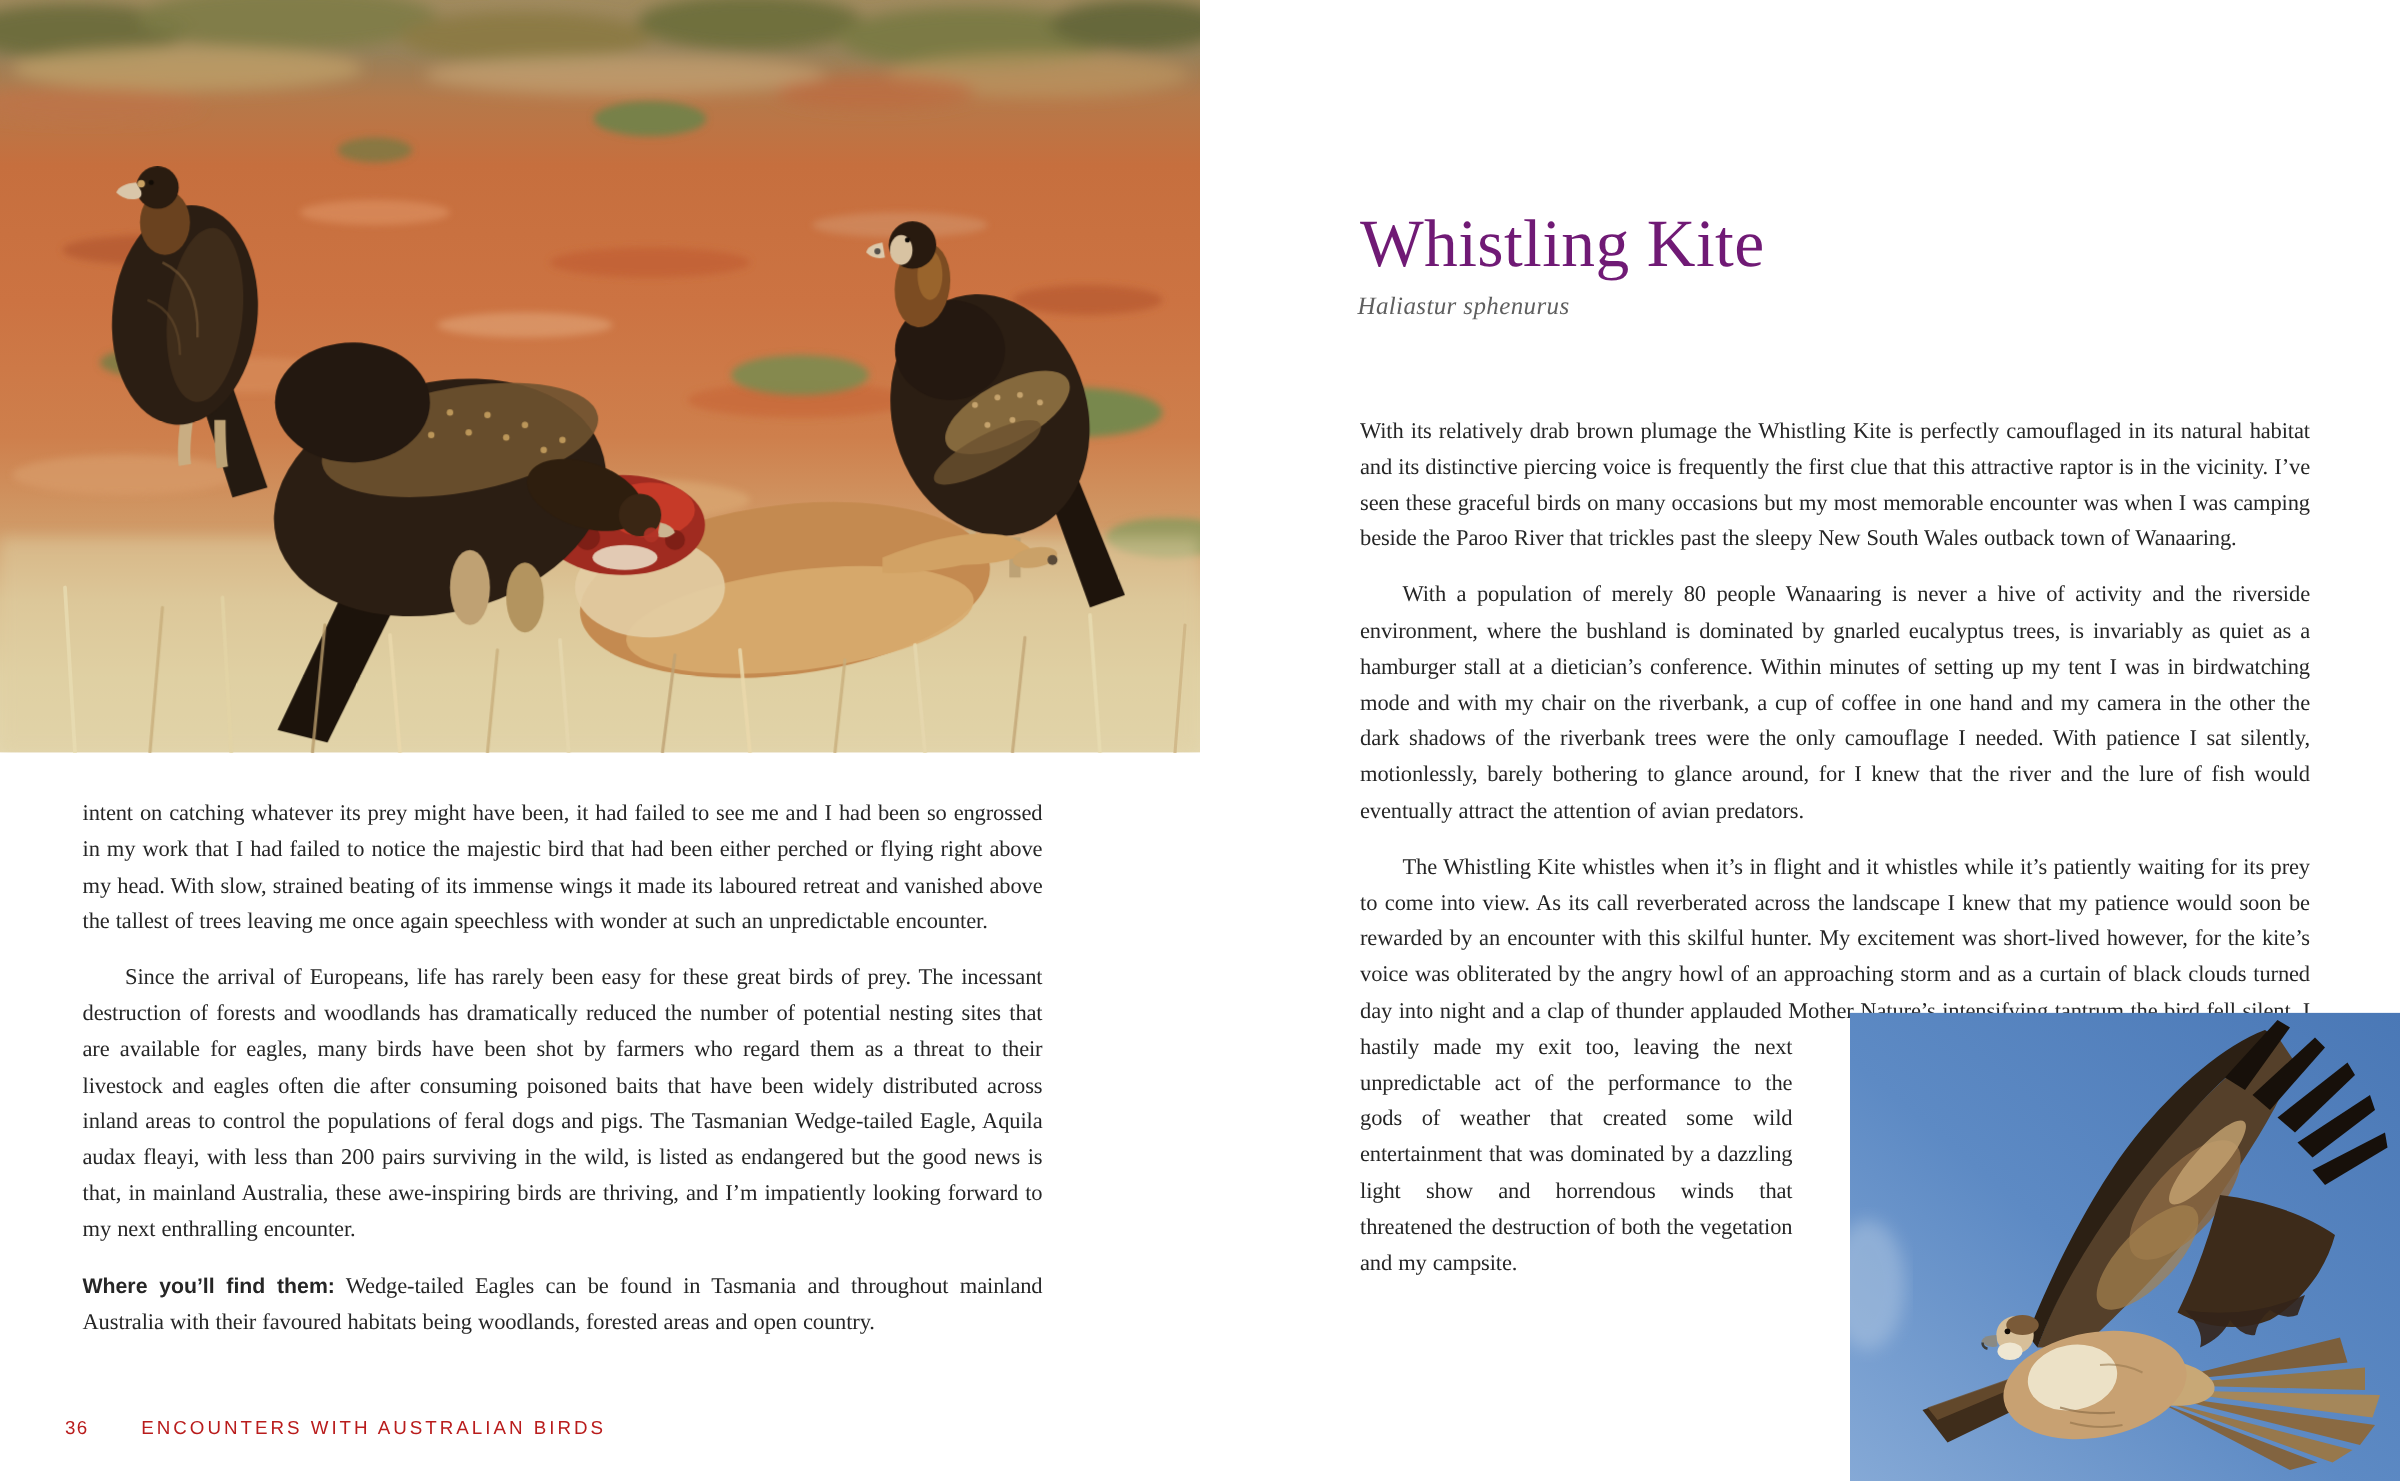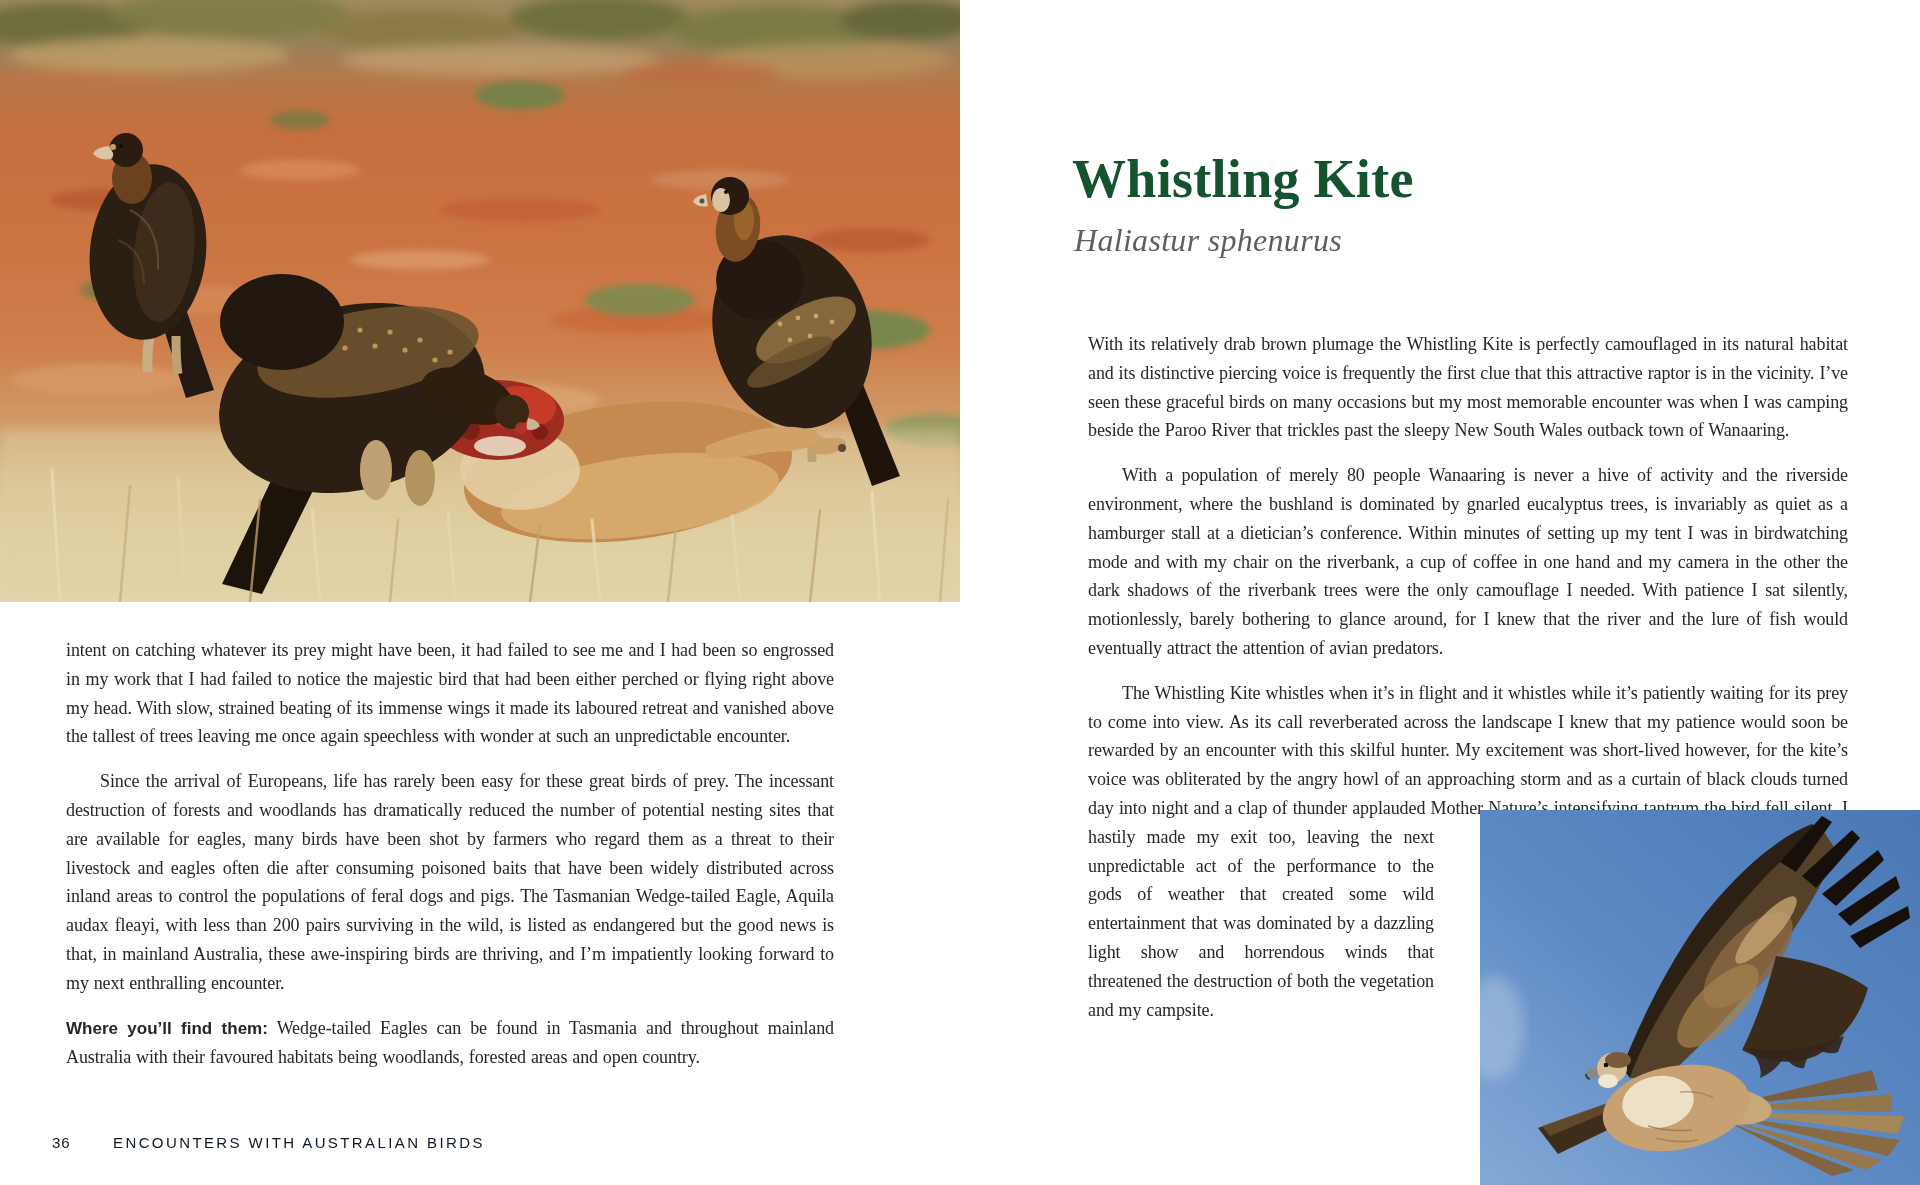--- a/index.html
+++ b/index.html
@@ -21,32 +21,32 @@
   #left-text  { left:50px;  top:620px; width:800px; }
   #right-text { left:1072px; top:314px; width:792px; }
   .body-text p { margin:16px; }
   .body-text p.indent { text-indent:34px; }
   .find-para { margin-top:17px; }
   .find-label {
     font-family:"Liberation Sans", sans-serif; font-weight:bold;
     font-size:17px; letter-spacing:0;
   }
   #page-title {
-    position:absolute; left:1072px; top:150px; margin:0;
-    font-size:54px; font-weight:bold; line-height:1.1; color:#14532d;
+    position:absolute; left:1072px; top:150px; margin:16px;
+    font-size:54px; font-weight:normal; line-height:1.1; color:#701a75;
     letter-spacing:0.3px;
   }
   #page-subtitle {
-    position:absolute; left:1074px; top:222px; margin:0;
-    font-size:32px; font-style:italic; font-weight:normal; color:#5f5f5f;
+    position:absolute; left:1074px; top:222px; margin:12px;
+    font-size:20px; font-style:italic; font-weight:normal; color:#5f5f5f;
     letter-spacing:0.3px;
   }
   .footer {
     position:absolute; top:1134px;
-    font-family:"Liberation Sans", sans-serif; font-size:15px; color:#0f172a;
+    font-family:"Liberation Sans", sans-serif; font-size:15px; color:#b91c1c;
   }
   #footer-num   { left:52px;  letter-spacing:1px; }
   #footer-title { left:113px; letter-spacing:2.4px; }
   .kite-wrap-spacer { float:right; width:414px; height:420px; }
   .species { }
 </style>
 </head>
 <body>
 
 <div class="spread">

